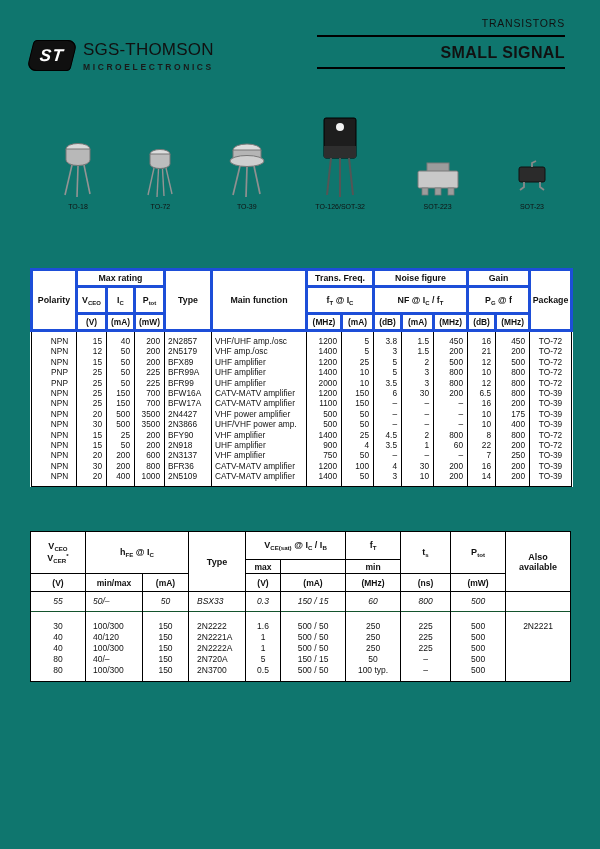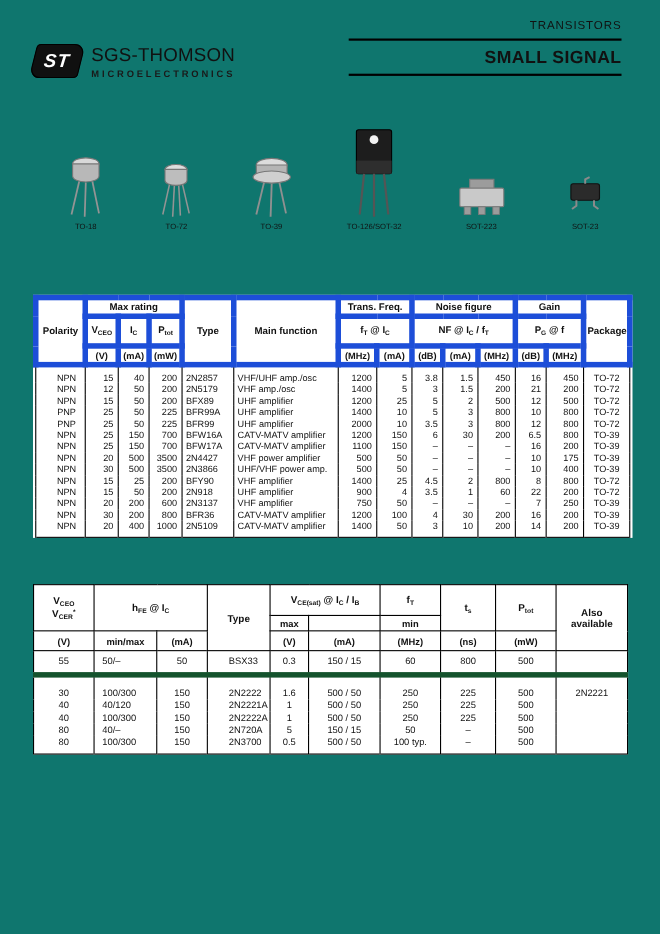--- a/index.html
+++ b/index.html
@@ -31,21 +31,21 @@
   #rf-title { top:246px; }
   #gp-title { top:511px;margin-top:48px; }
 
   
   table { border-collapse:collapse; table-layout:fixed; background:#fff; }
   th { font-weight:bold; text-align:center; vertical-align:middle; }
   sub { font-size:0.68em; vertical-align:-0.3em; }
   sup { font-size:0.68em; vertical-align:0.45em; }
 
   .rf-table { position:absolute; left:30px; top:268px; width:540px; border:1.5px solid #000; font-size:8.3px; }
-  .rf-table th { border:5px solid #1d4ed8; font-size:8.8px; padding:1px 1px; white-space:nowrap; overflow:hidden; }
+  .rf-table th { border:3px solid #1d4ed8; font-size:8.8px; padding:1px 1px; white-space:nowrap; overflow:hidden; }
   .rf-table tr.ra th { height:17px; }
   .rf-table tr.rb th { height:27px; }
   .rf-table tr.rc th { height:17px; font-size:8.4px; }
   .rf-table td { border-left:1px solid #000; border-right:1px solid #000; line-height:10.4px;
                  padding:0 4px; white-space:nowrap; overflow:hidden; }
   .rf-table tbody tr:first-child td { padding-top:4px; }
   .rf-table tbody tr:last-child td { padding-bottom:4px; }
   .rf-table td:nth-child(1) { text-align:center;padding-left:15px; }
   .rf-table td:nth-child(2), .rf-table td:nth-child(3), .rf-table td:nth-child(4),
   .rf-table td:nth-child(7), .rf-table td:nth-child(8), .rf-table td:nth-child(9),
@@ -55,22 +55,22 @@
   .rf-table td:nth-child(14) { text-align:center; }
 
   .gp-table { position:absolute; left:30px; top:531px; width:540px; border:1.5px solid #000; font-size:8.5px; }
   .gp-table th { border:1px solid #000; font-size:9px; padding:1px 2px; white-space:nowrap; overflow:hidden; }
   .gp-table tr.ga th { height:28px; }
   .gp-table tr.gb th { height:14px; font-size:8.5px; }
   .gp-table tr.gc th { height:18px; font-size:8.5px; }
   .gp-table td { border-left:1px solid #000; border-right:1px solid #000; line-height:11px;
                  padding:0 4px; white-space:nowrap; overflow:hidden; text-align:center; }
   .gp-table td:nth-child(2) { text-align:left; padding-left:7px; }
-  .gp-table td:nth-child(4) { text-align:left; padding-left:19px; }
-  .gp-table tbody.sec-a { border-bottom:5px solid #14532d; }
+  .gp-table td:nth-child(4) { text-align:left; padding-left:8px; }
+  .gp-table tbody.sec-a { border-bottom:1px solid #14532d;font-style:italic; }
   .gp-table tbody.sec-a td { padding-top:4px; padding-bottom:4px; }
   .gp-table tbody.sec-b tr:first-child td { padding-top:9px; }
   .gp-table tbody.sec-b tr:last-child td { padding-bottom:5px; }
 </style>
 </head>
 <body>
 
 <div class="page">
 
   <div class="doc-category">TRANSISTORS</div>

